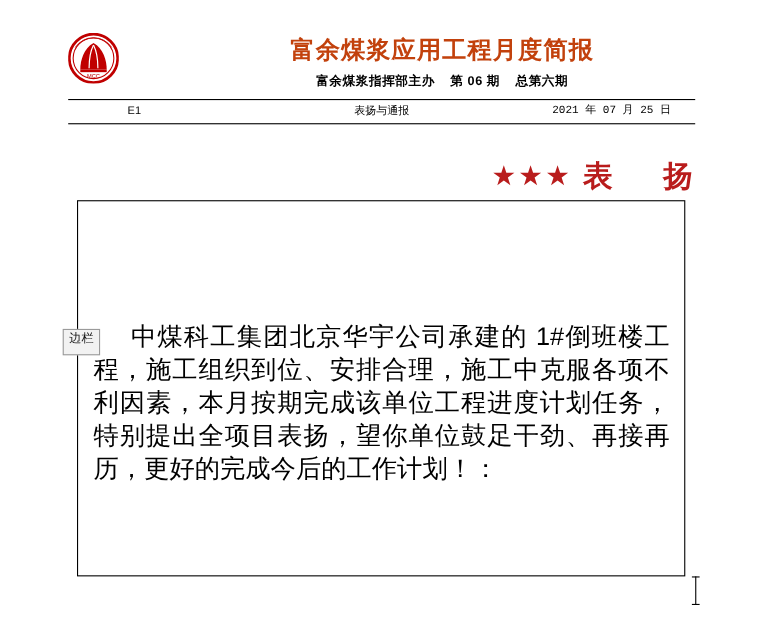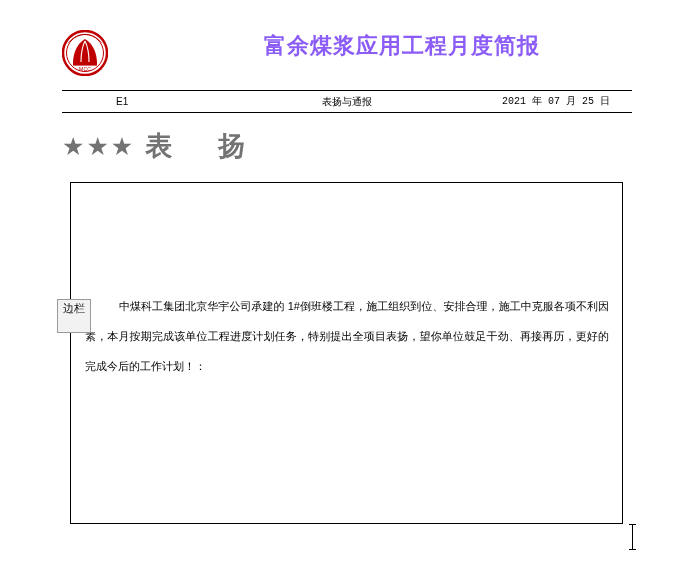--- a/index.html
+++ b/index.html
@@ -47,21 +47,21 @@
     width: 460px;
     text-align: center;
   }
 
   .doc-title {
     font-family: "Liberation Sans", "DejaVu Sans", sans-serif;
     font-weight: bold;
     font-size: 22px;
     letter-spacing: 1px;
     line-height: 28px;
-    color: #8b5cf6;
+    color: #c2410c;
   }
 
   .doc-subtitle {
     margin-top: 6px;
     font-family: "Liberation Sans", "DejaVu Sans", sans-serif;
     font-weight: bold;
     font-size: 11.5px;
     letter-spacing: 0.5px;
     color: #000;
   }
@@ -111,25 +111,25 @@
     position: absolute;
     right: 22px;
     top: 0;
     font-family: Liberation Mono, monospace;
   }
 
   
   .banner {
     position: absolute;
     left: 62px;
-    top: 128px;
+    top: 142px;
     width: 570px;
     height: 44px;
-    text-align: left;
-    color: #737373;
+    text-align: right;
+    color: #b91c1c;
     white-space: nowrap;
   }
   .banner .stars {
     font-family: "DejaVu Sans", sans-serif;
     font-size: 25px;
     letter-spacing: 2px;
     vertical-align: middle;
   }
   .banner .banner-text {
     font-family: "Liberation Sans", "DejaVu Sans", sans-serif;
@@ -152,33 +152,33 @@
     box-sizing: border-box;
     background: #fff;
   }
 
   .body-text {
     position: absolute;
     left: 14px;
     top: 108px;
     width: 524px;
     font-family: "Liberation Sans", "DejaVu Sans", sans-serif;
-    font-size: 11px;
+    font-size: 23px;
     line-height: 30px;
     text-align: justify;
     text-indent: 34px;
     color: #000;
   }
 
   
   .sidebar-tag {
     position: absolute;
     left: 57px;
     top: 299px;
-    padding: 2px 5px 17px 5px;
+    padding: 2px 5px 7px 5px;
     border: 1px solid #9a9a9a;
     background: #f2f2f2;
     font-family: Liberation Serif, serif;
     font-size: 11px;
     line-height: 13px;
     color: #111;
     white-space: nowrap;
   }
 
   
@@ -217,20 +217,23 @@
         <rect x="11" y="33" width="24" height="2.6" fill="#c00000"></rect>
         <path d="M23 11 C20 17, 19 25, 19 32" stroke="#ffffff" stroke-width="1.1" fill="none"></path>
         <path d="M23 11 C26 17, 27 25, 27 32" stroke="#ffffff" stroke-width="1.1" fill="none"></path>
         <text x="23" y="40.5" text-anchor="middle" font-family="Liberation Sans, sans-serif" font-size="5.2" fill="#c00000">MCC</text>
         <path d="M6.5 13 A20 20 0 0 1 39.5 13" fill="none" stroke="#c00000" stroke-width="0.8"></path>
       </svg>
     </div>
 
     <div class="title-block">
       <div class="doc-title">富余煤浆应用工程月度简报</div>
+      <div class="doc-subtitle">
+        <span>富余煤浆指挥部主办</span><span class="sub-gap"></span><span>第 06 期</span><span class="sub-gap"></span><span>总第六期</span>
+      </div>
     </div>
   </div>
 
   <div class="rule-top"></div>
 
   <div class="meta-row">
     <span class="meta-left">E1</span>
     <span class="meta-center">表扬与通报</span>
     <span class="meta-right">2021 年 07 月 25 日</span>
   </div>

